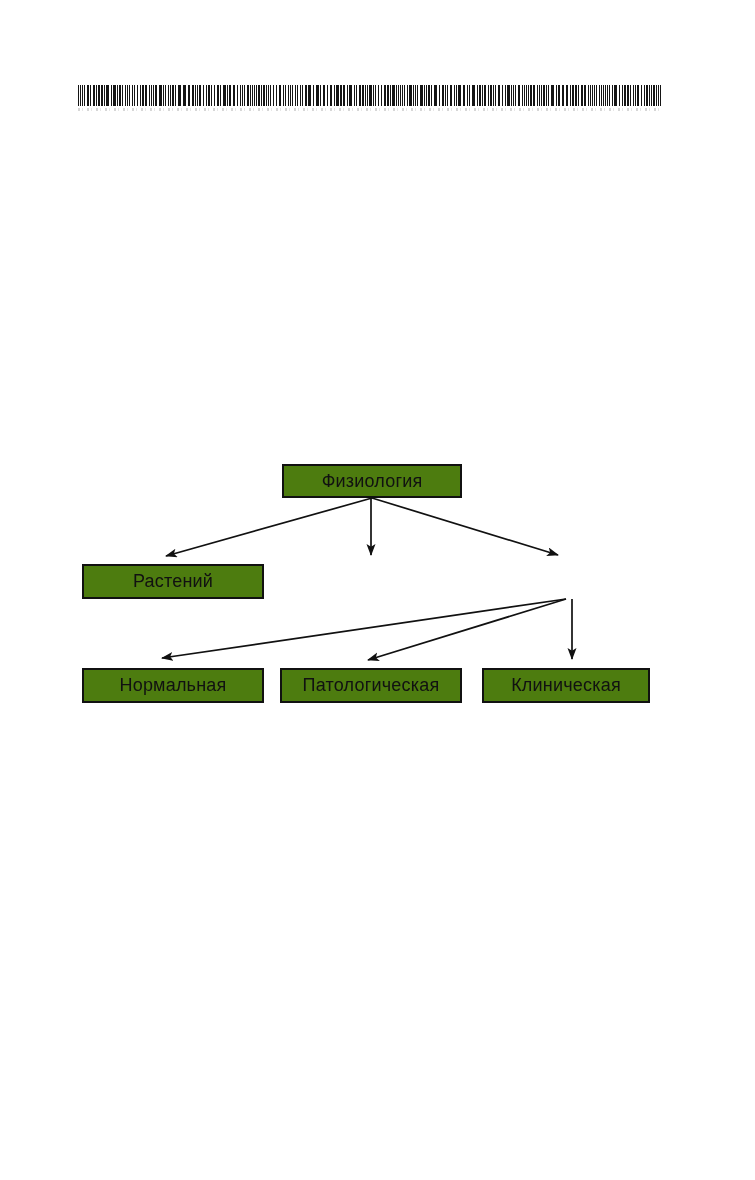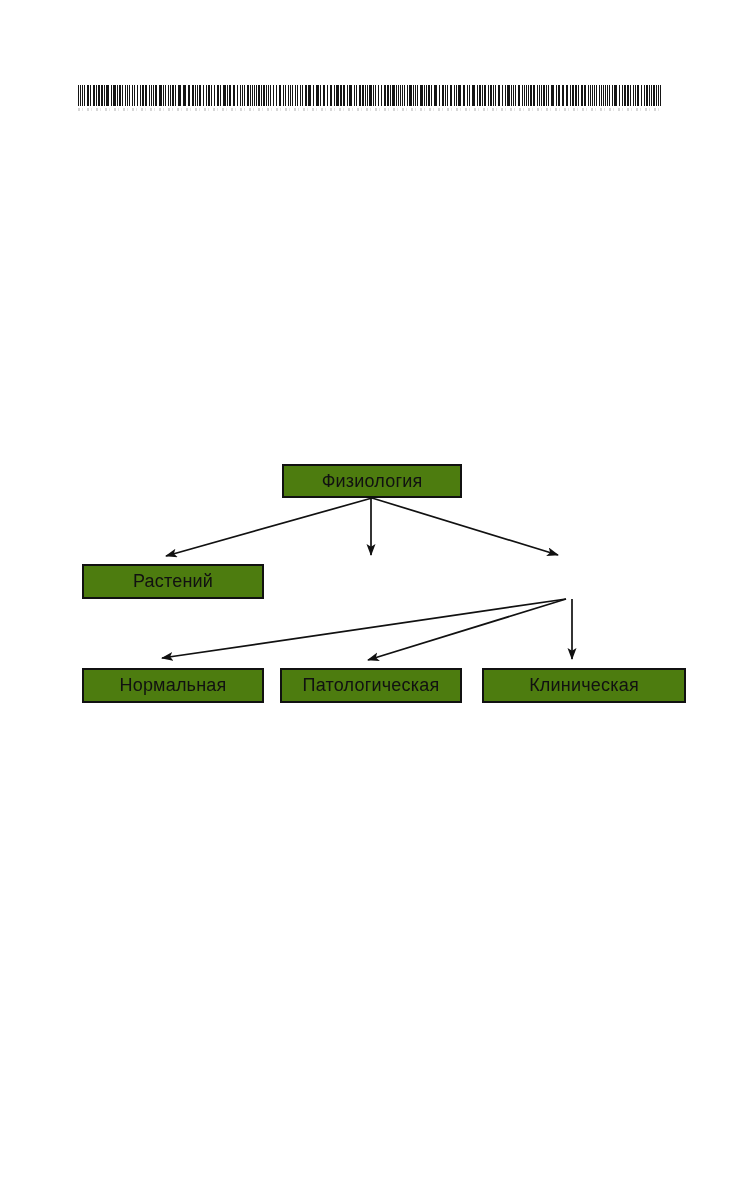--- a/index.html
+++ b/index.html
@@ -505,15 +505,15 @@
   <div class="node" style="left:282px; top:464px; width:180px; height:34px;">Физиология</div>
 
   <div class="node" style="left:82px; top:564px; width:182px; height:35px;">Растений</div>
 
 
 
   <div class="node" style="left:82px; top:668px; width:182px; height:35px;">Нормальная</div>
 
   <div class="node" style="left:280px; top:668px; width:182px; height:35px;">Патологическая</div>
 
-  <div class="node" style="left:482px; top:668px; width:204px; height:35px;">Клиническая</div>
+  <div class="node" style="left:482px; top:668px; width:168px; height:35px;">Клиническая</div>
 
 </div>
 
 </body></html>

